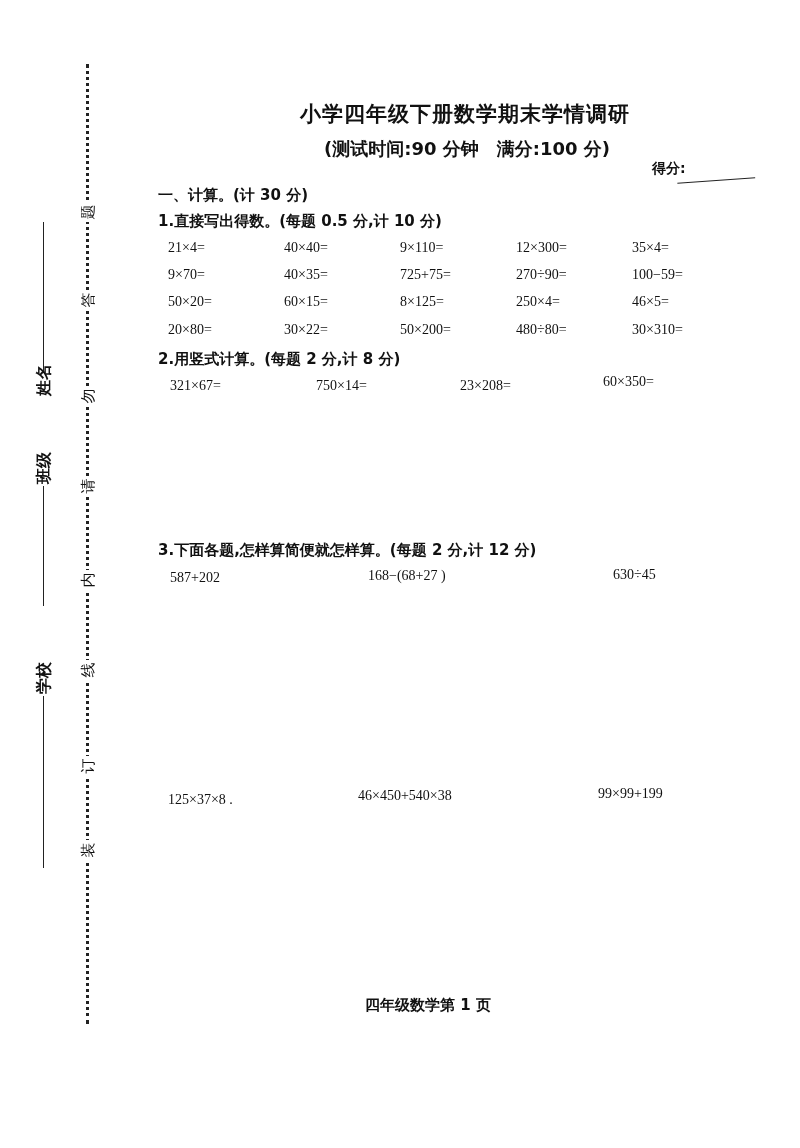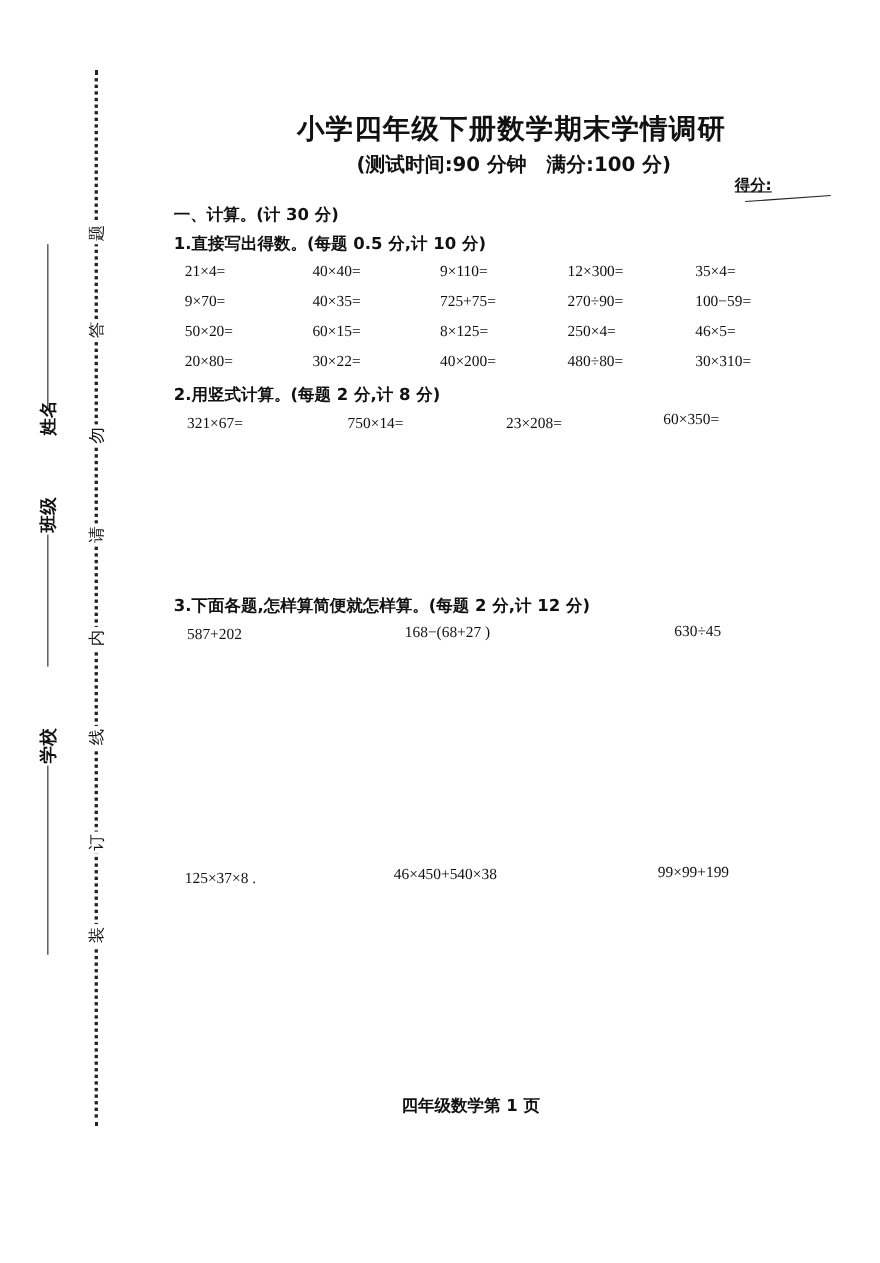--- a/index.html
+++ b/index.html
@@ -21,25 +21,25 @@
   }
   .vlabel {
     position: absolute; left: 24px; width: 40px; text-align: center;
     font-size: 16px; transform: rotate(-90deg);
     font-family: "DejaVu Sans", sans-serif; font-weight: bold; line-height: 20px;
   }
   .vline { position: absolute; left: 43px; width: 0; border-left: 1.5px solid #222; }
 
   .title {
     left: 255px; top: 100px; width: 420px; text-align: center;
-    font-size: 25px; font-weight: bold; letter-spacing: 1px;
+    font-size: 21px; font-weight: bold; letter-spacing: 1px;
     font-family: "DejaVu Sans", sans-serif;
   }
   .subtitle { left: 324px; top: 137px; font-size: 18px; font-weight: bold; font-family: "DejaVu Sans", sans-serif; }
-  .score { left: 668px; top: 160px; font-size: 14px; font-weight: bold; font-family: "DejaVu Sans", sans-serif; text-decoration: underline; }
+  .score { left: 652px; top: 160px; font-size: 14px; font-weight: bold; font-family: "DejaVu Sans", sans-serif; }
   .score-line { left: 677px; top: 172px; width: 78px; height: 8px; border-bottom: 1.5px solid #222; transform: rotate(-4deg); }
 
   .h { font-size: 15px; font-weight: bold; font-family: "DejaVu Sans", sans-serif; }
   .q { font-size: 14px; font-family: "Liberation Serif", "DejaVu Serif", serif; }
 
   .grid-row { position: absolute; left: 168px; display: flex; align-items: center; }
   .grid-row .q { width: 116px; }
 
   .footer { left: 365px; top: 996px; font-size: 15px; font-weight: bold; font-family: "DejaVu Sans", sans-serif; }
 </style>
@@ -88,21 +88,21 @@
 <div class="grid-row" style="top:294px">
   <span class="q">50×20=</span>
   <span class="q">60×15=</span>
   <span class="q">8×125=</span>
   <span class="q">250×4=</span>
   <span class="q">46×5=</span>
 </div>
 <div class="grid-row" style="top:322px">
   <span class="q">20×80=</span>
   <span class="q">30×22=</span>
-  <span class="q">40×200=</span>
+  <span class="q">50×200=</span>
   <span class="q">480÷80=</span>
   <span class="q">30×310=</span>
 </div>
 
 <div class="abs h" style="left:158px;top:350px">2.用竖式计算。(每题 2 分,计 8 分)</div>
 <div class="abs q" style="left:170px;top:378px">321×67=</div>
 <div class="abs q" style="left:316px;top:378px">750×14=</div>
 <div class="abs q" style="left:460px;top:378px">23×208=</div>
 <div class="abs q" style="left:603px;top:374px">60×350=</div>
 

